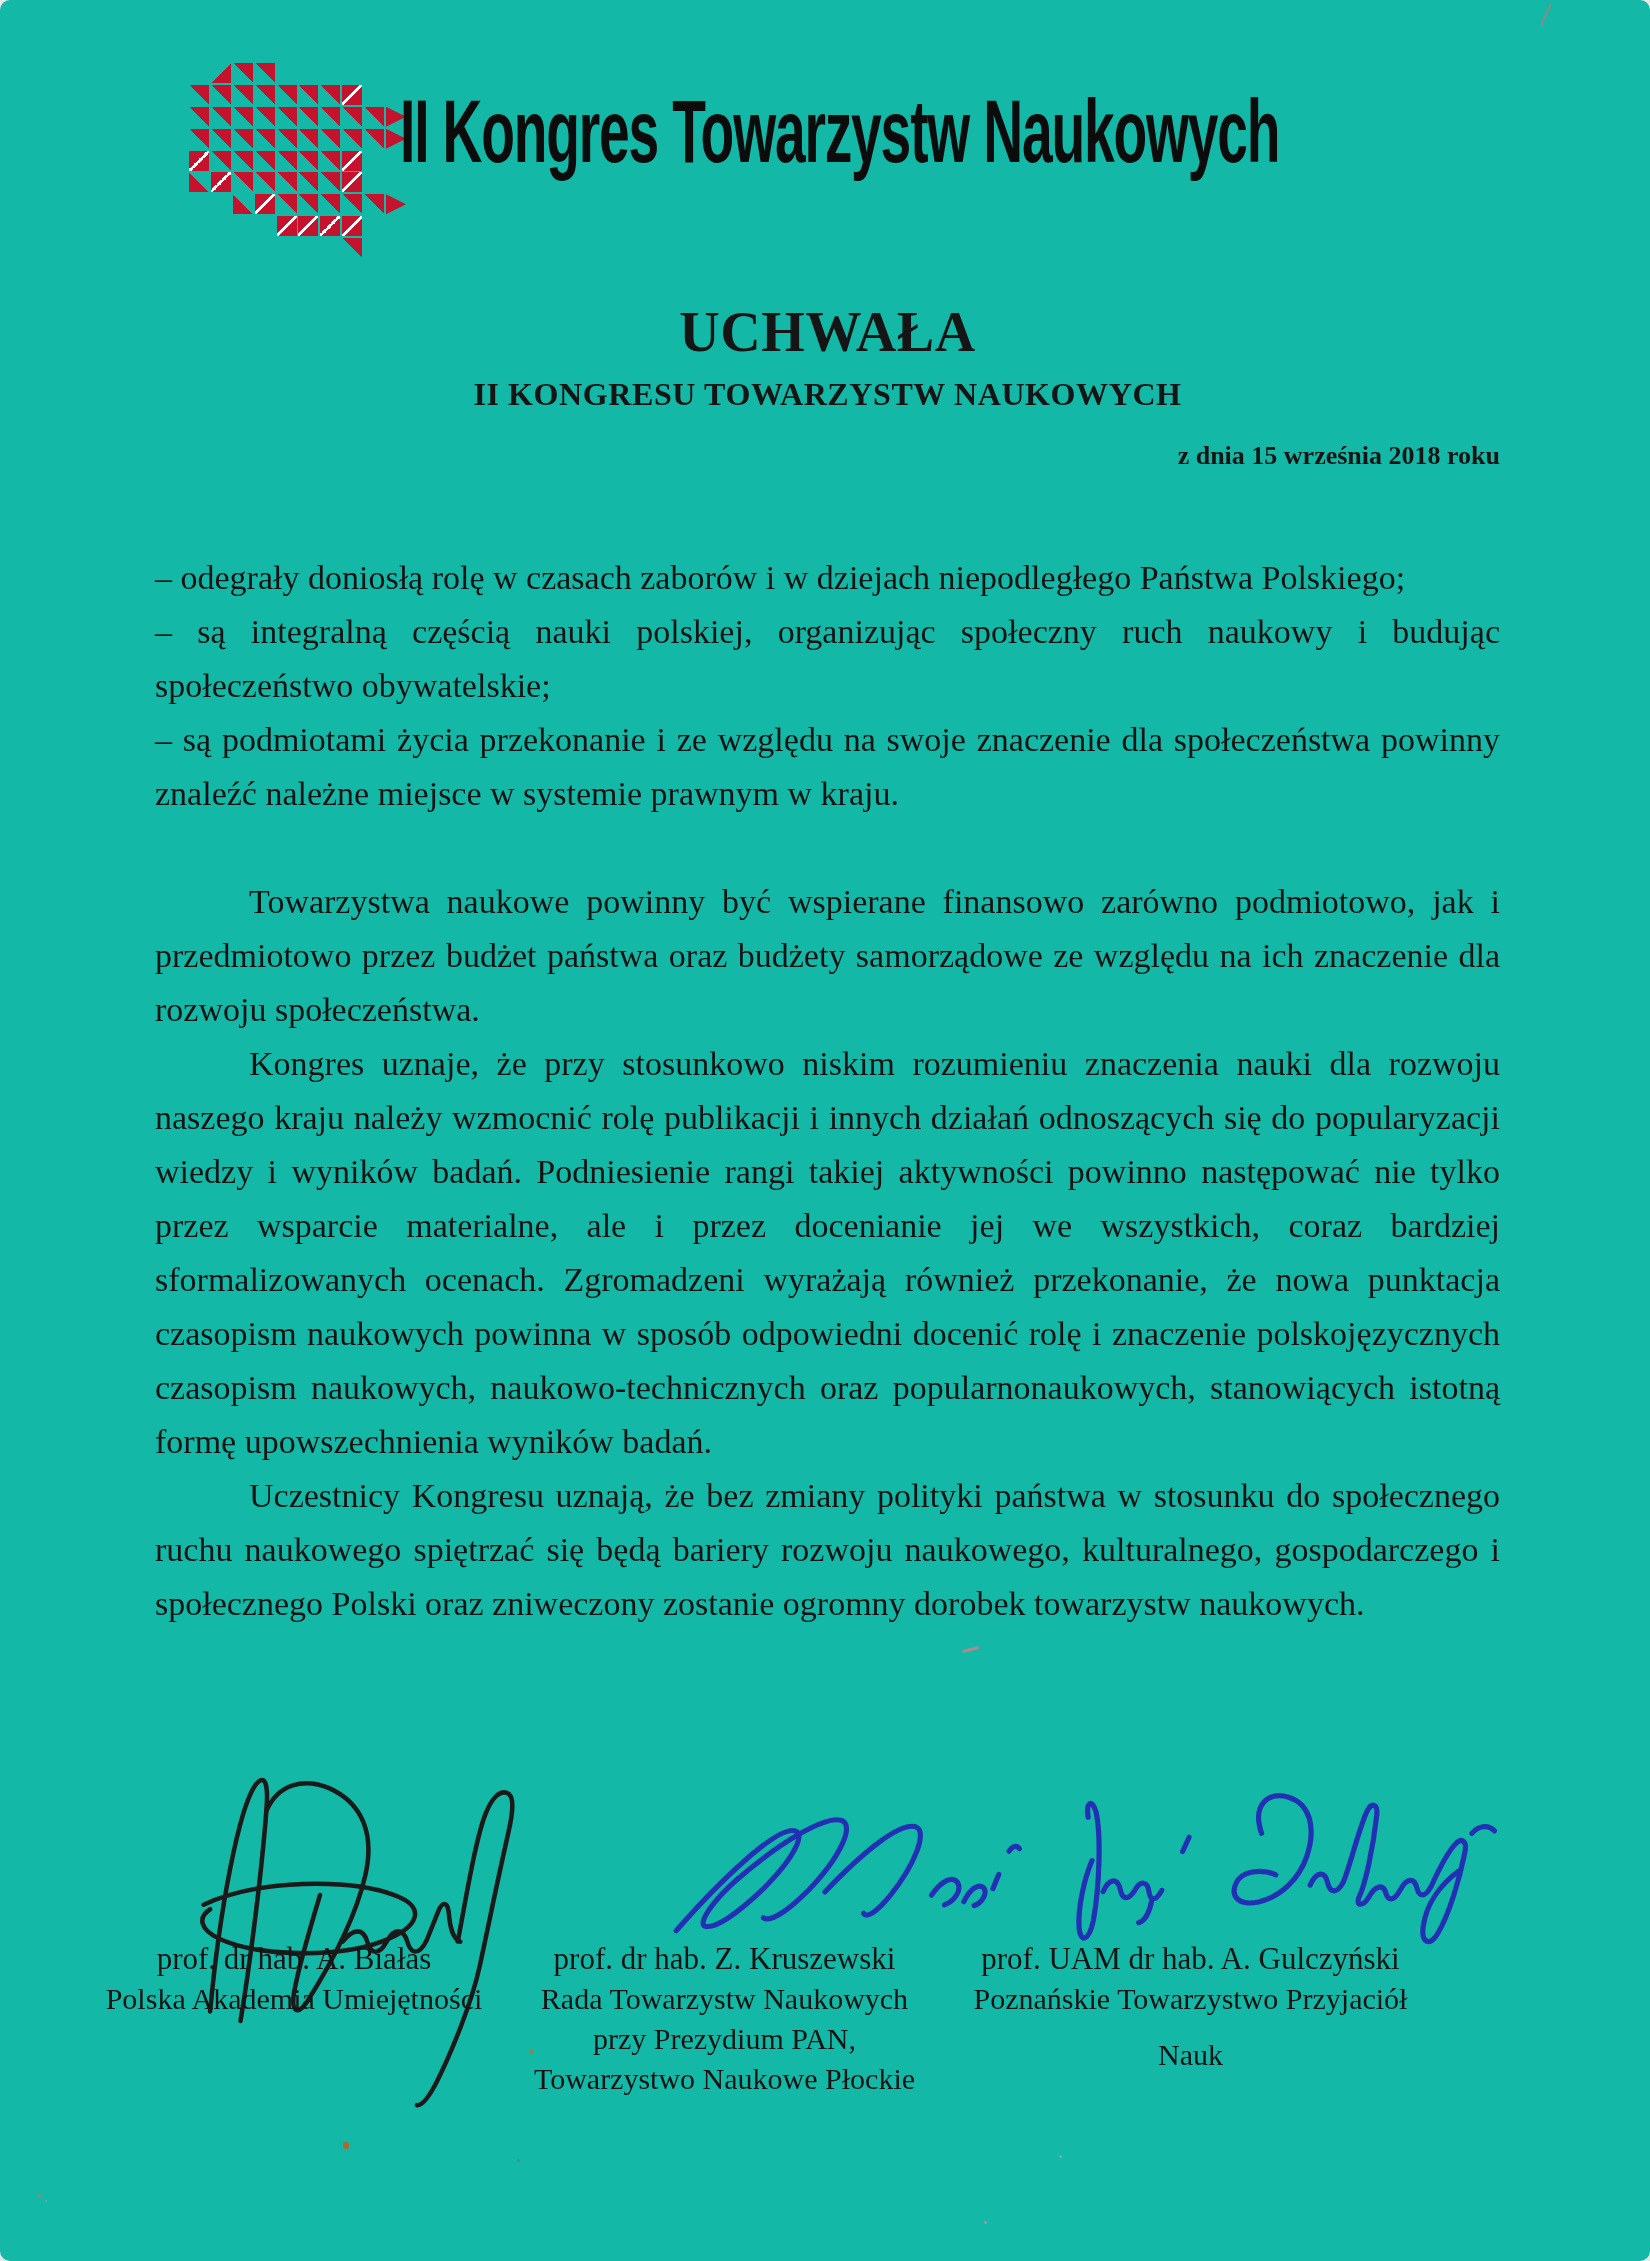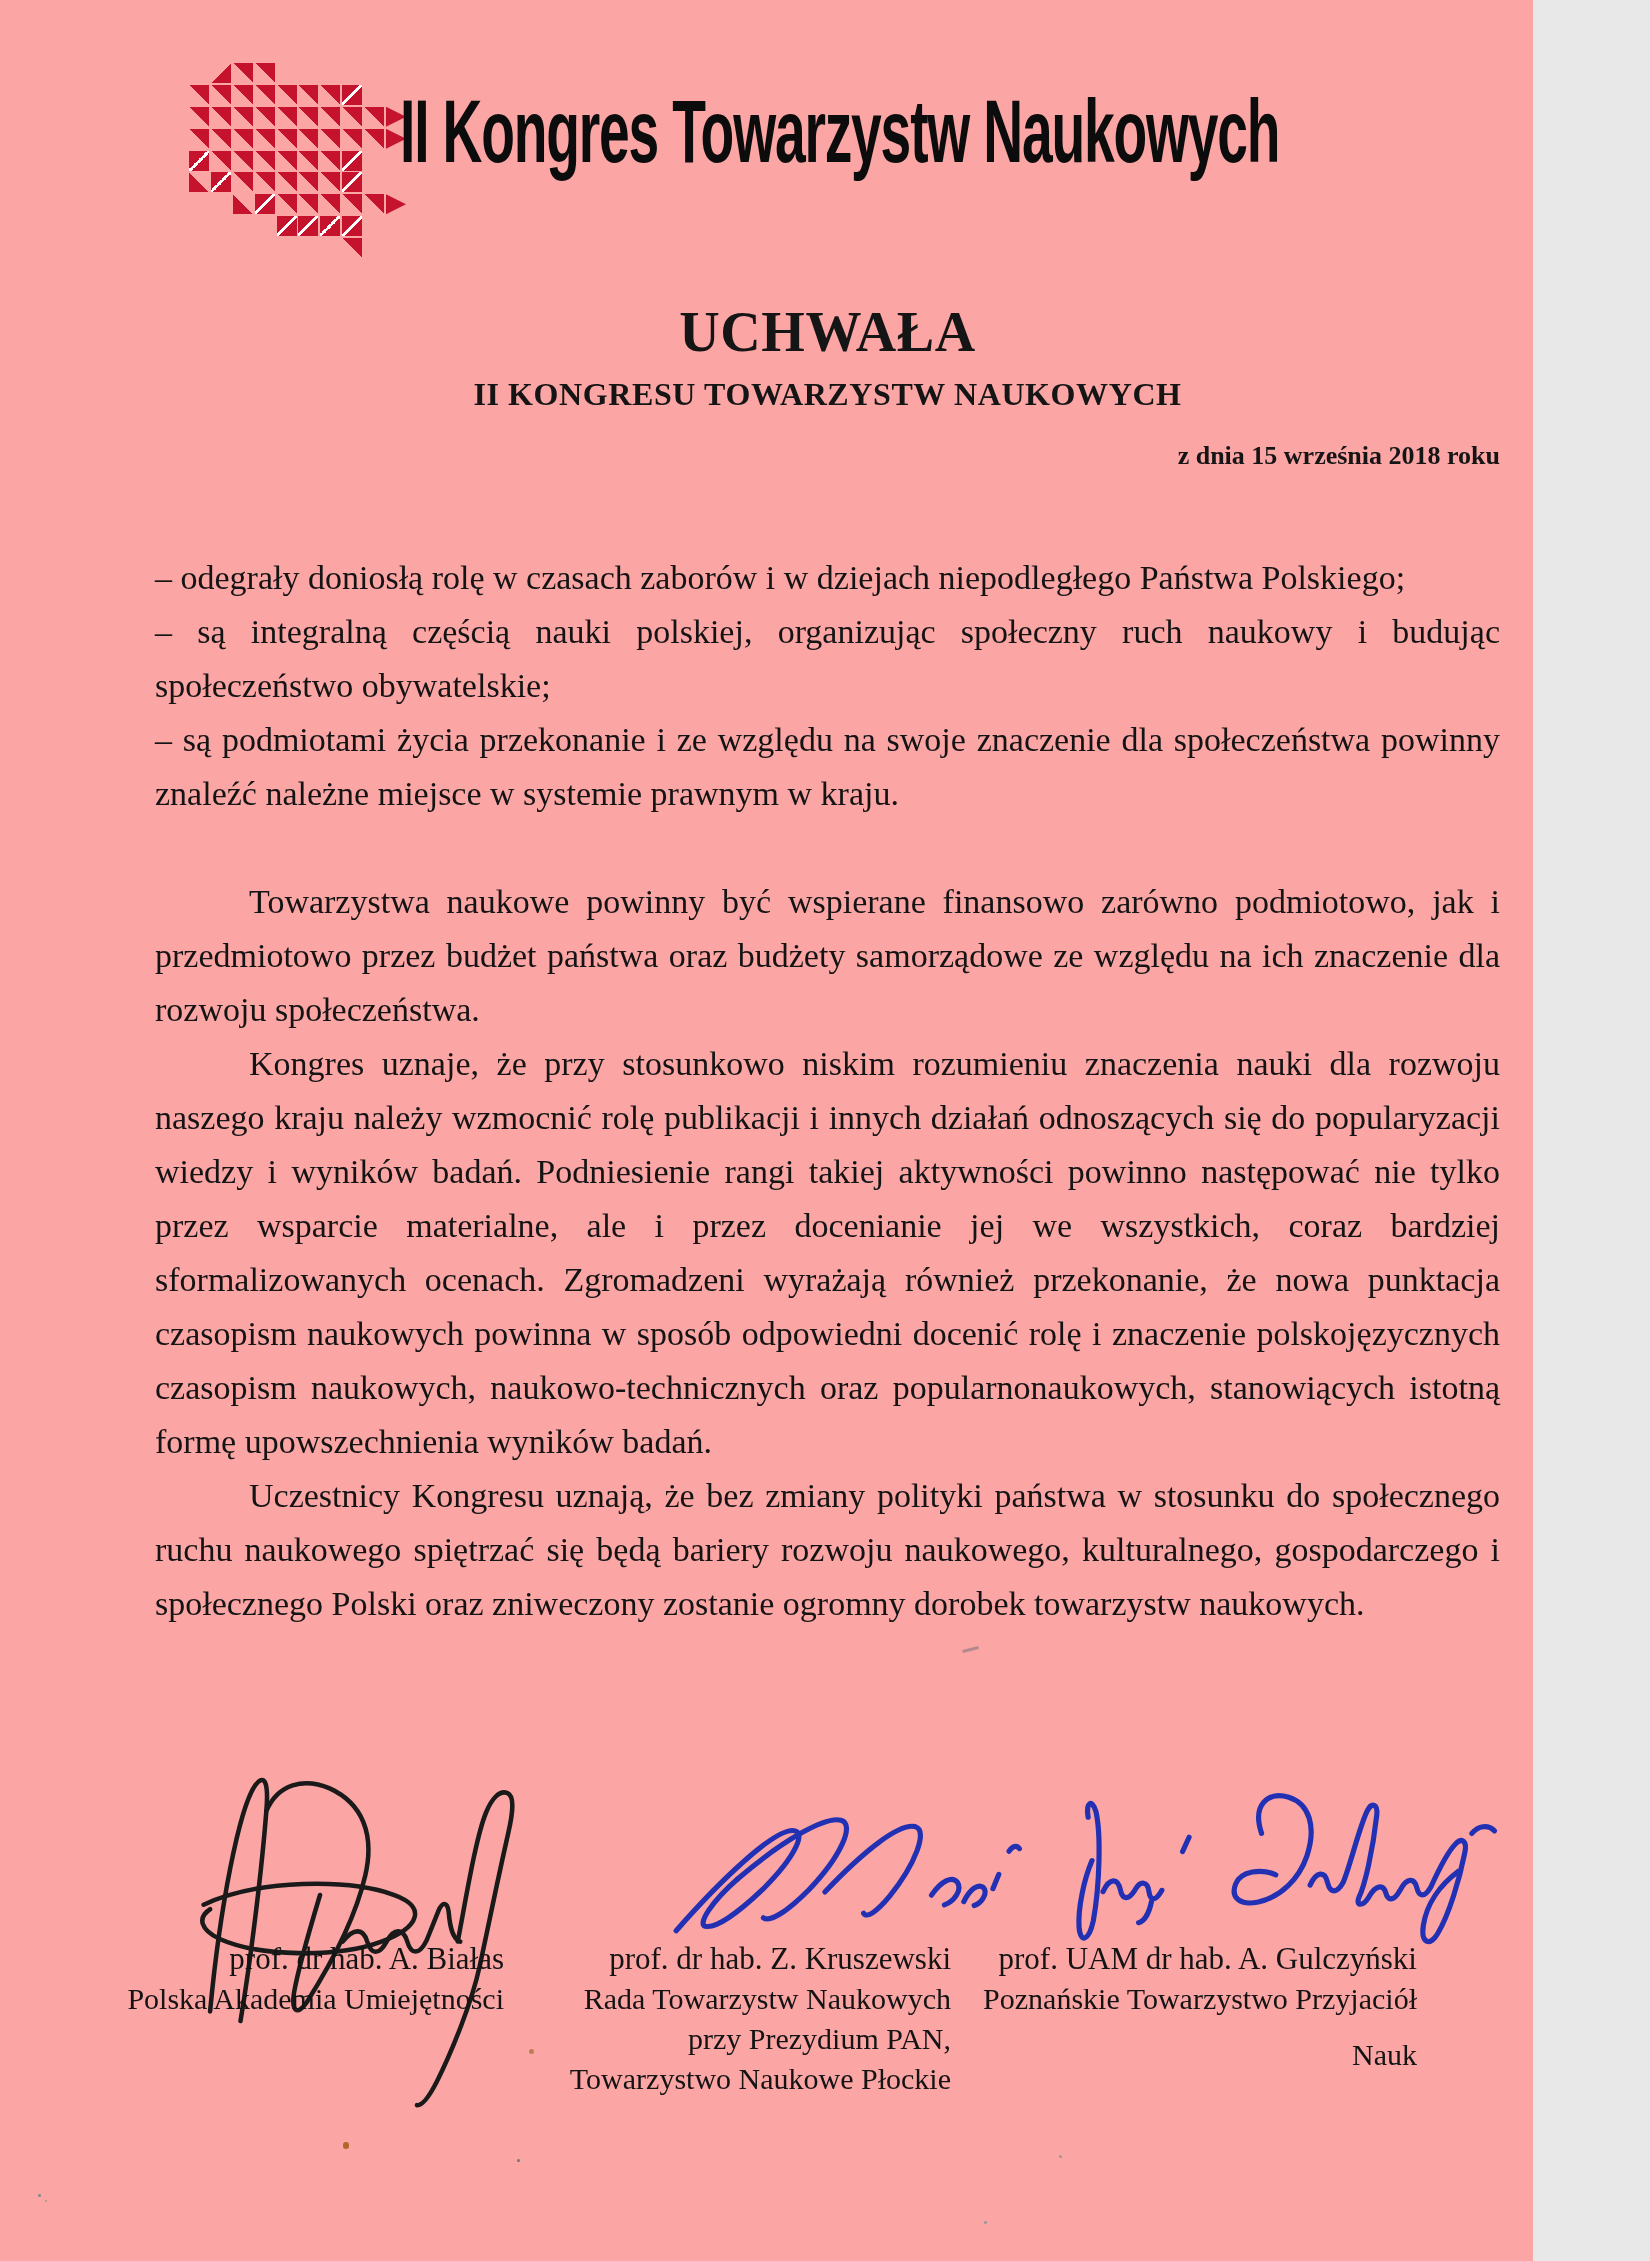--- a/index.html
+++ b/index.html
@@ -1,22 +1,23 @@
 <!DOCTYPE html>
 <html style="--logo-red: #c5122d;font-size:10.3px"><head>
 <meta charset="utf-8">
 <style>
   html,body{margin:0;padding:0;background:#e8e8e8;}
   .page{
     position:relative;
-    width:1533px;height:2261px;
-    background:#fca5a5;
+    width:1650px;height:2261px;
+    background:#14b8a6;
     font-family:"Liberation Serif", serif;
     color:#121212;
     overflow:hidden;
+    border-radius:10px;
   }
 
   
   .logo-grid{
     position:absolute;left:189px;top:63px;
     display:grid;
     grid-template-columns:repeat(10,20px);
     grid-auto-rows:20px;
     gap:1.9px;
   }
@@ -57,21 +58,21 @@
     text-align:justify;
     color:#141414;
   }
   .para{margin:0;padding:0;}
   .para.indent{text-indent:94px;}
   .para.flush{text-indent:0;}
   .para.gap{margin-top:54px;}
 
   
   .sig-text{
-    position:absolute;text-align:right;color:#141414;
+    position:absolute;text-align:center;color:#141414;
   }
   .sig-name{font-size:31px;line-height:40px;}
   .sig-org{font-size:30px;line-height:40px;}
   .sig-org.extra-gap{margin-top:15.5px;}
   .sig-svg{position:absolute;pointer-events:none;}
   .sig-svg path{fill:none;stroke:currentColor;stroke-linecap:round;stroke-linejoin:round;}
 
   
   .artifact{position:absolute;}
   .slash-mark{width:1.9px;height:23px;background:#8a8a8a;transform:rotate(24deg);}

